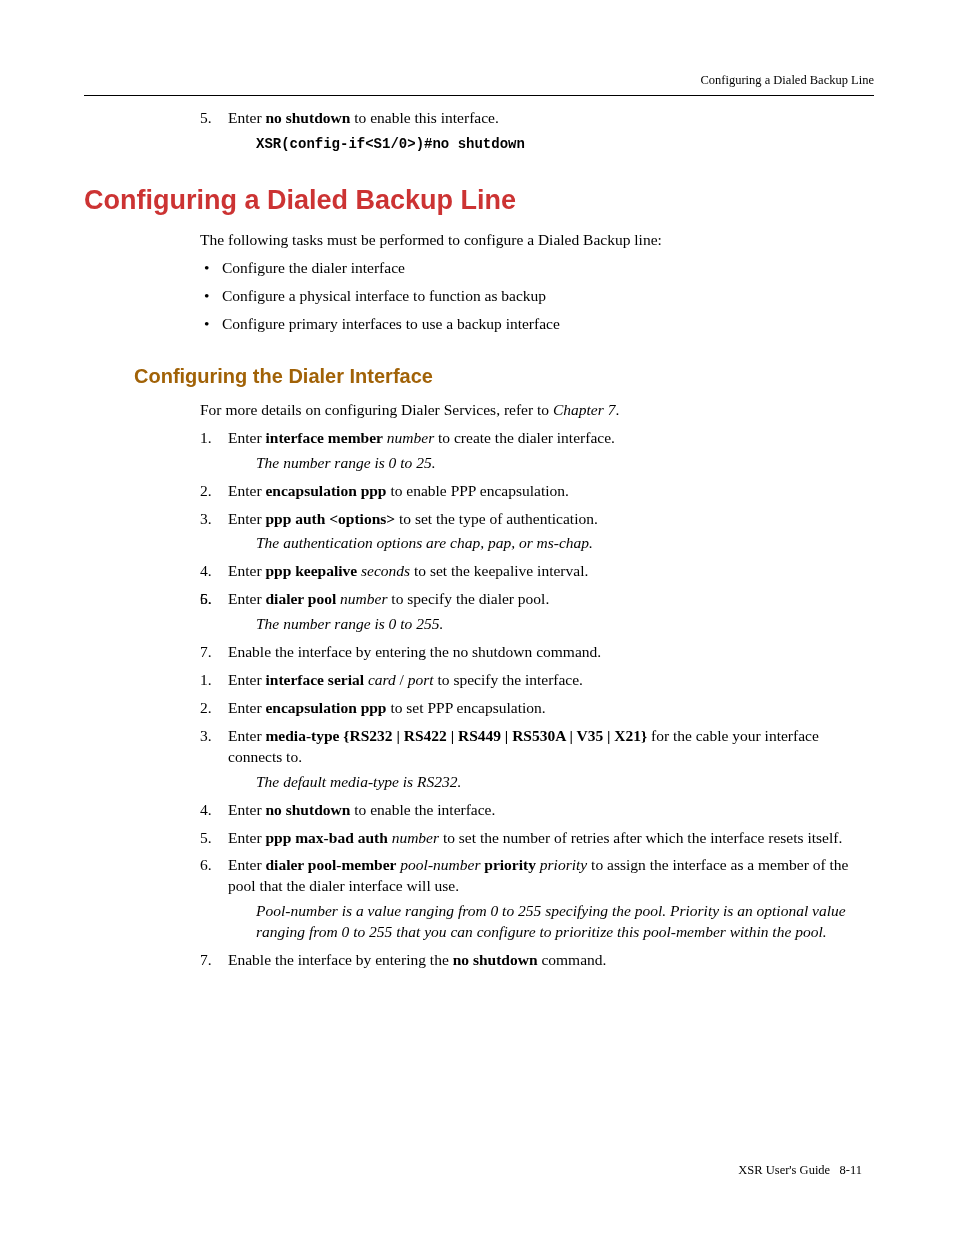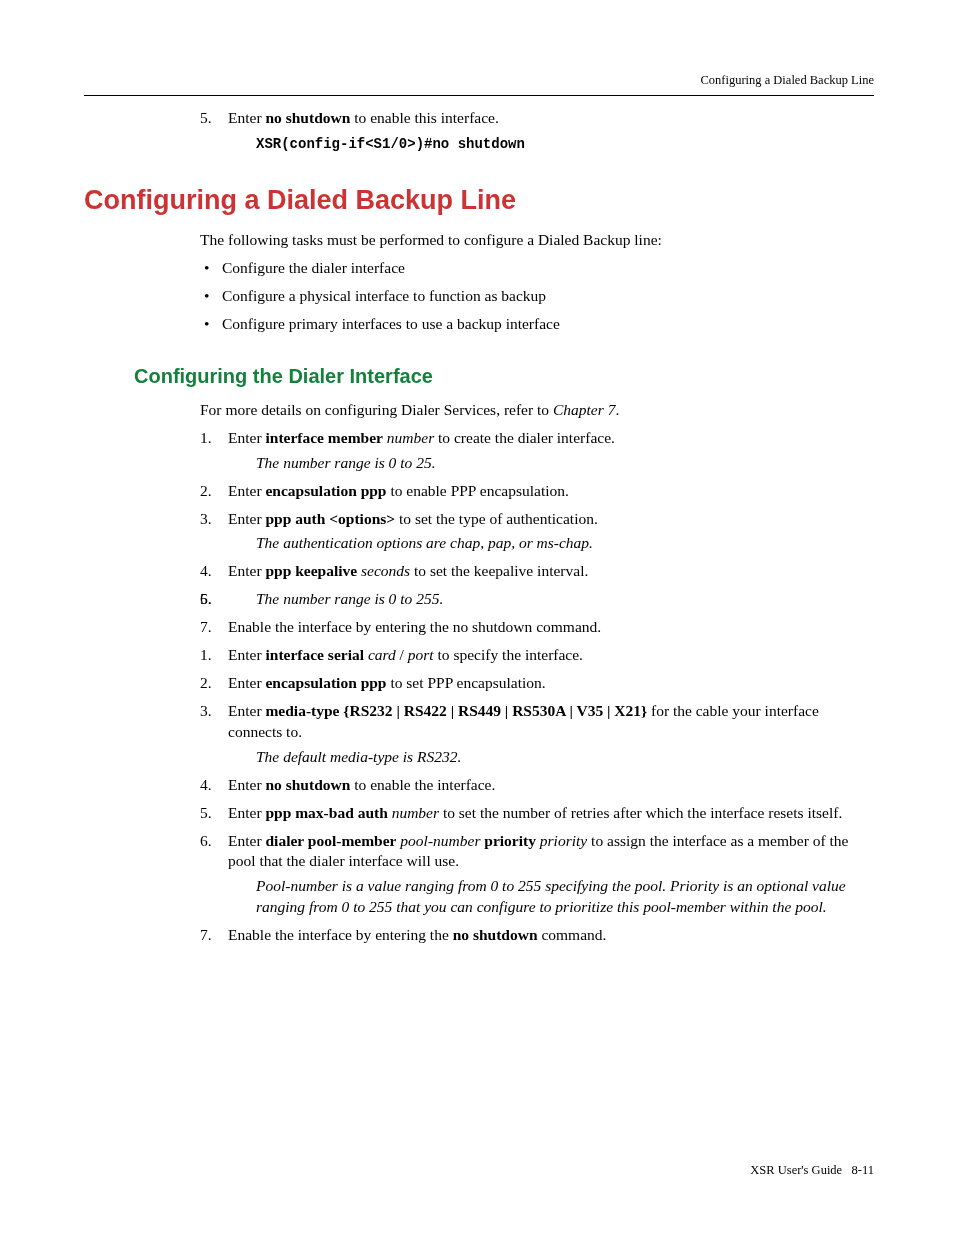--- a/index.html
+++ b/index.html
@@ -35,21 +35,21 @@
   .h1 {
     font-family: Arial, Helvetica, sans-serif;
     font-weight: bold;
     color: #cc3333;
     font-size: 27px;
     margin: 28px 0 12px 0;
   }
   .h2 {
     font-family: Arial, Helvetica, sans-serif;
     font-weight: bold;
-    color: #15803d;
+    color: #a16207;
     font-size: 20px;
     margin: 28px 0 10px 50px;
   }
   p.body, .para {
     margin: 6px 0;
   }
   ul.bullets {
     list-style: none;
     padding-left: 0;
     margin: 6px 0;
@@ -91,21 +91,21 @@
     margin: 6px 0 4px 28px;
   }
   .note-it {
     font-style: italic;
     margin: 4px 0 4px 28px;
     display: block;
   }
   .footer {
     position: absolute;
     bottom: 56px;
-    right: 80px;
+    right: 92px;
     font-size: 12.5px;
   }
   b { font-weight: bold; }
   i { font-style: italic; }
 </style>
 </head>
 <body>
 
 <div class="page">
 
@@ -137,21 +137,21 @@
   <div class="indent">
     <p class="body">
       <span>For more details on configuring Dialer Services, refer to </span><i>Chapter 7</i><span>.</span>
     </p>
     <ol class="steps" id="sec1-steps">
         <li><span class="num">1.</span><span>Enter <b>interface member</b> <i>number</i> to create the dialer interface.</span><span class="note-it">The number range is 0 to 25.</span></li>
         <li><span class="num">2.</span><span>Enter <b>encapsulation ppp</b> to enable PPP encapsulation.</span></li>
         <li><span class="num">3.</span><span>Enter <b>ppp auth &lt;options&gt;</b> to set the type of authentication.</span><span class="note-it">The authentication options are chap, pap, or ms-chap.</span></li>
         <li><span class="num">4.</span><span>Enter <b>ppp keepalive</b> <i>seconds</i> to set the keepalive interval.</span></li>
         <li><span class="num">5.</span></li>
-        <li><span class="num">6.</span><span class="note-it">The number range is 0 to 255.</span></li>
+        <li><span class="num">6.</span><span>Enter <b>dialer pool</b> <i>number</i> to specify the dialer pool.</span><span class="note-it">The number range is 0 to 255.</span></li>
         <li><span class="num">7.</span><span>Enable the interface by entering the no shutdown command.</span></li>
       </ol>
   </div>
 
   <div class="indent">
     <ol class="steps" id="sec2-steps">
         <li><span class="num">1.</span><span>Enter <b>interface serial</b> <i>card</i> / <i>port</i> to specify the interface.</span></li>
         <li><span class="num">2.</span><span>Enter <b>encapsulation ppp</b> to set PPP encapsulation.</span></li>
         <li><span class="num">3.</span><span>Enter <b>media-type {RS232 | RS422 | RS449 | RS530A | V35 | X21}</b>  for the cable your interface connects to.</span><span class="note-it">The default media-type is RS232.</span></li>
         <li><span class="num">4.</span><span>Enter <b>no shutdown</b> to enable the interface.</span></li>

